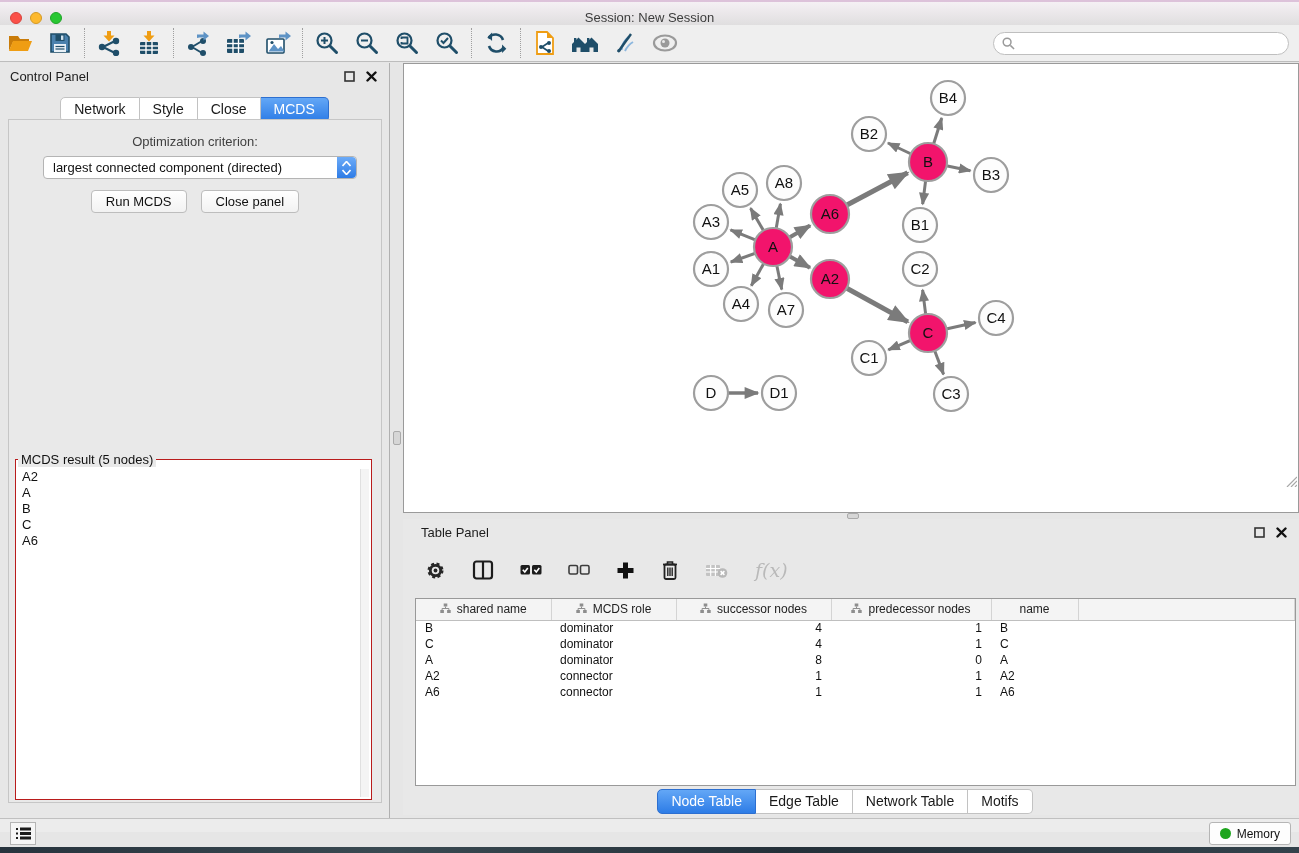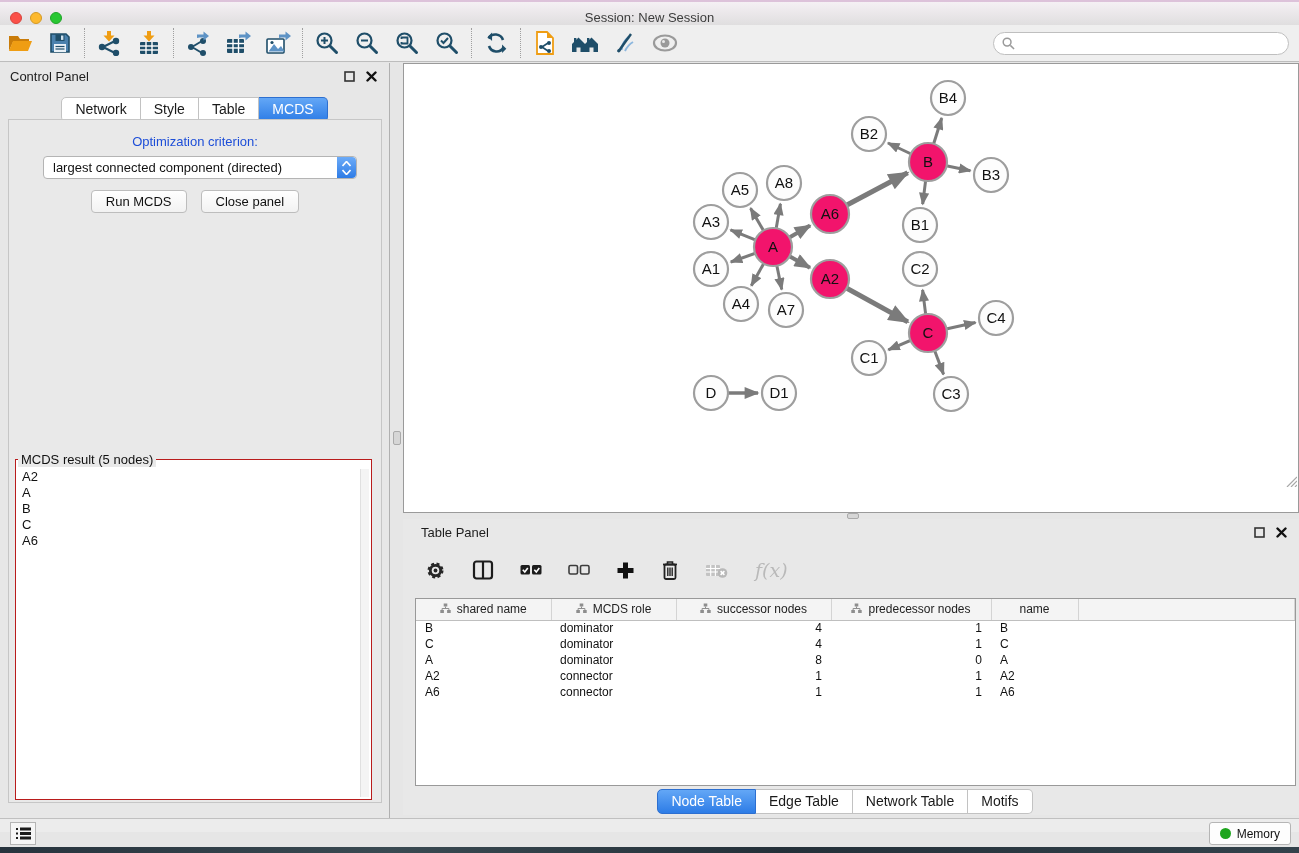--- a/index.html
+++ b/index.html
@@ -33,21 +33,21 @@
   .panel-head .spacer { flex:1; }
   .mini-btn { width:16px; height:16px; display:flex; align-items:center; justify-content:center; margin-left:6px; }
   .seg { display:flex; justify-content:center; }
   .seg-btn { background:#fff; border:1px solid #c2c2c2; border-left:none; font-size:14px; color:#1a1a1a;
     padding:3px 13px 4px 13px; cursor:default; white-space:nowrap; }
   .seg-btn:first-child { border-left:1px solid #c2c2c2; border-radius:5px 0 0 5px; }
   .seg-btn:last-child { border-radius:0 5px 5px 0; }
   .seg-btn.active { background:linear-gradient(#63a7f6,#2d7ce6); border-color:#2d6fd0; color:#fff; }
   .cp-content { position:absolute; left:8px; right:7px; top:56px; bottom:15px; background:#e9e9e9;
     border:1px solid #c6c6c6; }
-  .opt-label { text-align:center; font-size:13px; color:#1d4ed8; margin-top:14px; }
+  .opt-label { text-align:center; font-size:13px; color:#404040; margin-top:14px; }
   .selectbox { position:absolute; left:34px; top:36px; width:314px; height:23px; background:#fff;
     border:1px solid #b4b4b4; border-radius:4px; font-size:13px; color:#111; line-height:21px; padding-left:9px; }
   .selectbox .stepper { position:absolute; right:0px; top:0px; bottom:0px; width:19px;
     background:linear-gradient(#6cabf8,#2e7ce6); border-radius:0 4px 4px 0; display:flex; flex-direction:column;
     align-items:center; justify-content:center; gap:2px; }
   .btn { background:linear-gradient(#ffffff,#f2f2f2); border:1px solid #bdbdbd; border-radius:4px;
     font-size:13px; color:#111; height:23px; padding:0 14px; cursor:default; }
   .cp-buttons { position:absolute; left:0; right:0; top:70px; display:flex; justify-content:center; gap:14px; }
   .mcds-fieldset { position:absolute; left:6px; right:9px; top:332px; bottom:2px;
     border:1px solid #b91c1c; background:#ffffff; }
@@ -277,21 +277,21 @@
         </span>
       <span class="mini-btn">
           <svg width="11" height="11" viewBox="0 0 11 11">
             <path d="M1.5 1.5 L9.5 9.5 M9.5 1.5 L1.5 9.5" stroke="#111" stroke-width="2.4" stroke-linecap="round"></path>
           </svg>
         </span>
     </div>
     <div class="seg" id="cp-tabs" style="margin-top:8px;">
         <span class="seg-btn">Network</span>
         <span class="seg-btn">Style</span>
-        <span class="seg-btn">Table</span>
+        <span class="seg-btn">Close</span>
         <span class="seg-btn active">MCDS</span>
       </div>
     <div class="cp-content">
       <div class="opt-label">Optimization criterion:</div>
       <div class="selectbox">
         <span>largest connected component (directed)</span>
         <span class="stepper">
           <svg width="9" height="6" viewBox="0 0 9 6">
               <path d="M0.5 5 L4.5 0.5 L8.5 5" fill="none" stroke="#fff" stroke-width="1.6"></path>
             </svg>

